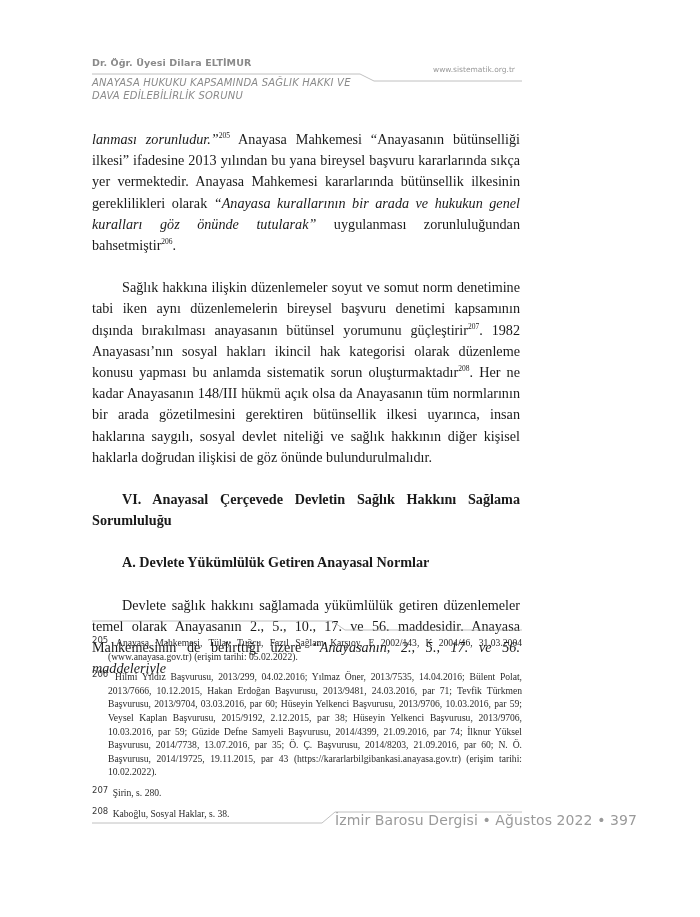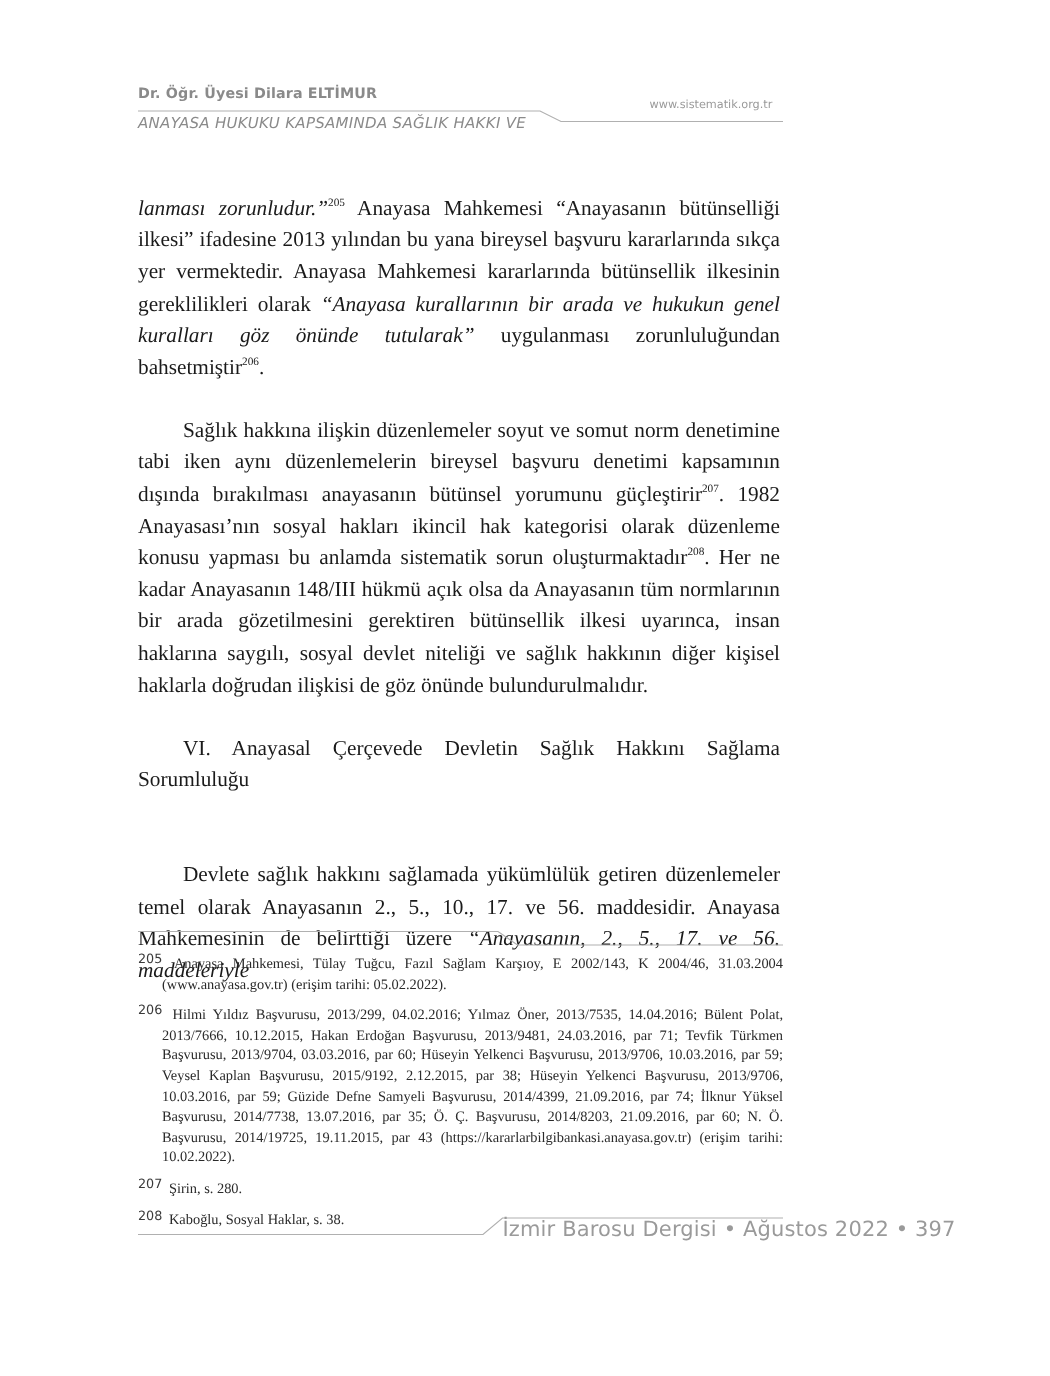--- a/index.html
+++ b/index.html
@@ -12,21 +12,21 @@
   .hdr-url { position: absolute; left: 433px; top: 53px; font-family: "DejaVu Sans", sans-serif; font-size: 7.5px; color: #9a9a9a; }
   .hdr-line { position: absolute; left: 92px; top: 55px; width: 430px; height: 16px; }
 
   
   .body { position: absolute; left: 92px; top: 117px; width: 428px; font-family: "Liberation Serif", "DejaVu Serif", serif; font-size: 14.2px; line-height: 21.2px; color: #1a1a1a; text-align: justify; }
   .body p { margin: 0; }
   .body p.indent { text-indent: 30px; }
   .body .gap { height: 21px; }
   .body sup { font-size: 7.5px; vertical-align: 6px; line-height: 0; }
   .body em { font-style: italic; }
-  .h2 { font-weight: normal; text-indent: 30px; }
+  .h2 { font-weight: bold; text-indent: 30px; }
   .h3 { font-weight: bold; text-indent: 30px; text-align: left; }
 
   
   .fn-line { position: absolute; left: 92px; top: 606px; width: 430px; height: 14px; }
   .footnotes { position: absolute; left: 92px; top: 622px; width: 430px; font-family: "Liberation Serif", "DejaVu Serif", serif; font-size: 9.6px; line-height: 13.6px; color: #2a2a2a; text-align: justify; }
   .fn { margin: 0 0 5px 0; padding-left: 16px; text-indent: -16px; }
   .fn-num { font-family: "DejaVu Sans", sans-serif; font-size: 8.5px; color: #3a3a3a; vertical-align: 3px; margin-right: 2px; text-indent: 0; }
 
   
   .ftr-line { position: absolute; left: 92px; top: 797px; width: 430px; height: 16px; }
@@ -37,35 +37,37 @@
 
 <div class="page">
 
   <div class="hdr-author">Dr. Öğr. Üyesi Dilara ELTİMUR</div>
   <svg class="hdr-line" viewBox="0 0 430 16" preserveAspectRatio="none">
     <polyline points="0,7 268,7 282,14 430,14" fill="none" stroke="#b0b0b0" stroke-width="0.8"></polyline>
   </svg>
   <div class="hdr-url">www.sistematik.org.tr</div>
   <div class="hdr-title">
     <div>ANAYASA HUKUKU KAPSAMINDA SAĞLIK HAKKI VE</div>
+    <div>DAVA EDİLEBİLİRLİK SORUNU</div>
   </div>
 
   <div class="body">
     <p><em>lanması zorunludur.”</em><sup>205</sup><span> Anayasa Mahkemesi “Anayasanın bütünselliği ilkesi” ifadesine 2013 yılından bu yana bireysel başvuru kararlarında sıkça yer vermektedir. Anayasa Mahkemesi kararlarında bütünsellik ilkesinin gereklilikleri olarak </span><em>“Anayasa kurallarının bir arada ve hukukun genel kuralları göz önünde tutularak”</em><span> uygulanması zorunluluğundan bahsetmiştir</span><sup>206</sup><span>.</span></p>
 
     <div class="gap"></div>
 
     <p class="indent"><span>Sağlık hakkına ilişkin düzenlemeler soyut ve somut norm denetimine tabi iken aynı düzenlemelerin bireysel başvuru denetimi kapsamının dışında bırakılması anayasanın bütünsel yorumunu güçleştirir</span><sup>207</sup><span>. 1982 Anayasası’nın sosyal hakları ikincil hak kategorisi olarak düzenleme konusu yapması bu anlamda sistematik sorun oluşturmaktadır</span><sup>208</sup><span>. Her ne kadar Anayasanın 148/III hükmü açık olsa da Anayasanın tüm normlarının bir arada gözetilmesini gerektiren bütünsellik ilkesi uyarınca, insan haklarına saygılı, sosyal devlet niteliği ve sağlık hakkının diğer kişisel haklarla doğrudan ilişkisi de göz önünde bulundurulmalıdır.</span></p>
 
     <div class="gap"></div>
 
     <p class="h2">VI. Anayasal Çerçevede Devletin Sağlık Hakkını Sağlama Sorumluluğu</p>
 
     <div class="gap"></div>
 
+    <p class="h3">A. Devlete Yükümlülük Getiren Anayasal Normlar</p>
 
     <div class="gap"></div>
 
     <p class="indent"><span>Devlete sağlık hakkını sağlamada yükümlülük getiren düzenlemeler temel olarak Anayasanın 2., 5., 10., 17. ve 56. maddesidir. Anayasa Mahkemesinin de belirttiği üzere </span><em>“Anayasanın, 2., 5., 17. ve 56. maddeleriyle</em></p>
   </div>
 
   <svg class="fn-line" viewBox="0 0 430 14" preserveAspectRatio="none">
     <polyline points="0,3 240,3 253,12 430,12" fill="none" stroke="#b0b0b0" stroke-width="0.8"></polyline>
   </svg>
 

